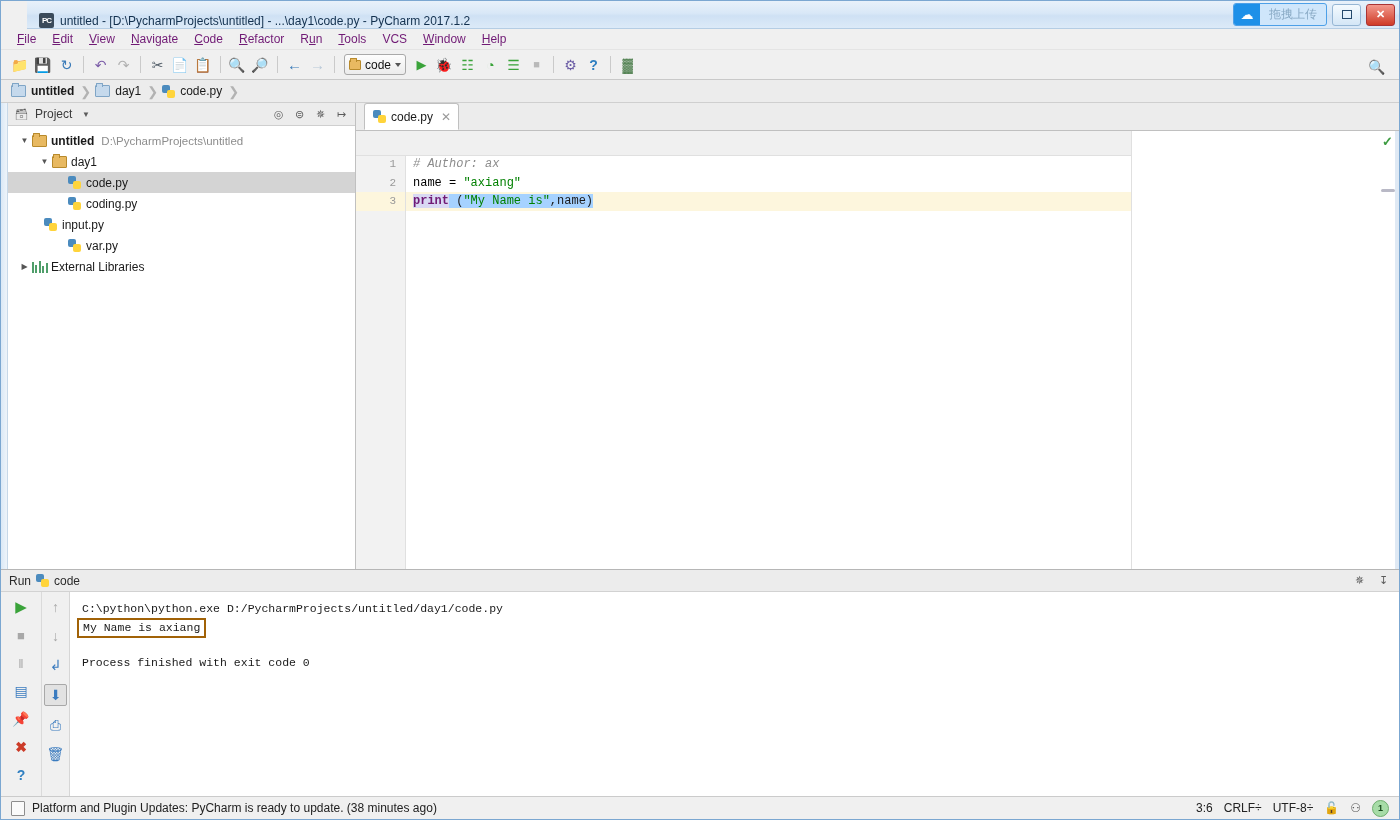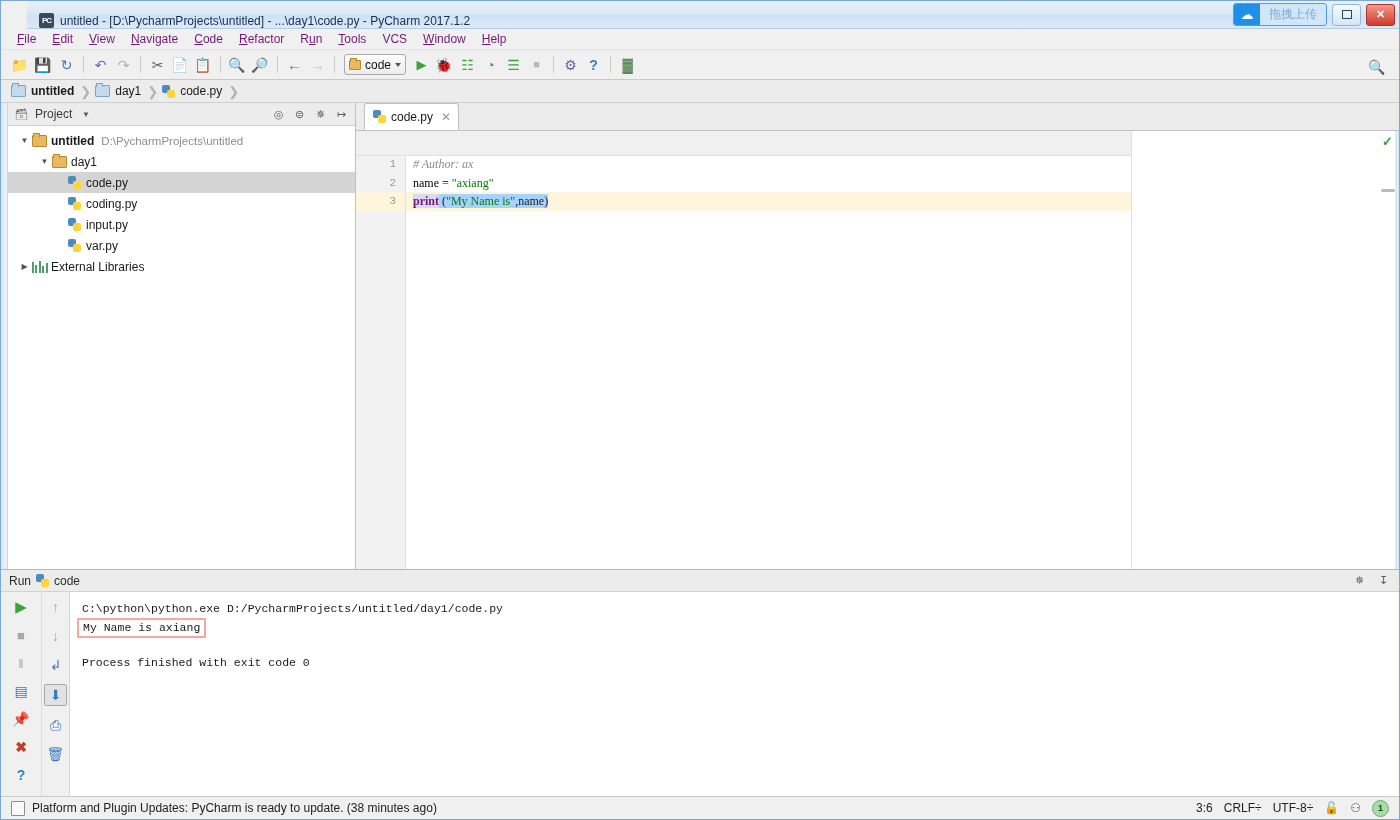--- a/index.html
+++ b/index.html
@@ -104,21 +104,21 @@
   .tab .close{color:#9a9a9a;font-size:12px;margin-left:3px;}
   .editor-body{flex:1;display:flex;min-height:0;position:relative;background:#fff;}
   .ed-top{position:absolute;left:0;right:0;top:0;height:24px;background:#f0f0f0;
     border-bottom:1px solid #e0e0e0;}
   .gutter{width:50px;flex:0 0 50px;background:#f2f2f2;border-right:1px solid #e0e0e0;
     padding-top:24px;box-sizing:border-box;}
   .gline{height:18.5px;text-align:right;padding-right:9px;font-size:11px;color:#999;
     font-family:"Liberation Mono",monospace;line-height:18.5px;}
   .gline.cur{background:#fdf6dd;}
   .code{flex:1;padding-top:24px;box-sizing:border-box;position:relative;min-width:0;
-    font-family:Liberation Serif, serif;font-size:12px;}
+    font-family:Liberation Mono, monospace;font-size:12px;}
   .cline{height:18.5px;line-height:18.5px;padding-left:7px;white-space:pre;}
   .cline.cur{background:#fdf6dd;}
   .cmt{color:#8c8c8c;font-style:italic;}
   .kw{color:#701a75;font-weight:bold;background:#d9d9f3;}
   .str{color:#008000;}
   .sel{background:#a6d2ff;}
   .pl{color:#000;}
   .rightgut{width:268px;flex:0 0 268px;border-left:1px solid #e0e0e0;background:#fff;
     padding-top:24px;position:relative;box-sizing:border-box;}
   .okcheck{position:absolute;right:6px;top:3px;color:#3d9c41;font-size:13px;font-weight:bold;}
@@ -135,21 +135,21 @@
   .run-body{flex:1;display:flex;min-height:0;}
   .runbarL{width:40px;flex:0 0 40px;display:flex;flex-direction:column;align-items:center;
     padding-top:5px;gap:8px;background:#f0f0f0;}
   .runbarR{width:27px;flex:0 0 27px;display:flex;flex-direction:column;align-items:center;
     padding-top:5px;gap:9px;background:#f0f0f0;border-left:1px solid #dadada;}
   .rbtn{width:21px;height:20px;display:flex;align-items:center;justify-content:center;font-size:14px;}
   .rbtn.framed{border:1px solid #a8a8a8;background:#e2e2e2;border-radius:2px;}
   .console{flex:1;background:#fff;border-left:1px solid #d6d6d6;padding:8px 0 0 12px;
     font-family:"Liberation Mono",monospace;font-size:11.5px;color:#1a1a1a;min-width:0;position:relative;}
   .coline{height:18px;line-height:18px;white-space:pre;}
-  .hl-box{display:inline-block;border:2px solid #fca5a5;padding:1px 4px;margin-left:-5px;
+  .hl-box{display:inline-block;border:2px solid #a16207;padding:1px 4px;margin-left:-5px;
     line-height:14px;}
 
   
   .statusbar{height:22px;flex:0 0 22px;display:flex;align-items:center;background:#f0f0f0;
     border-top:1px solid #cbcbcb;padding:0 10px;position:relative;}
   .sb-left{display:flex;align-items:center;gap:7px;font-size:12px;color:#222;}
   .sb-right{position:absolute;right:10px;display:flex;align-items:center;gap:11px;font-size:12px;color:#222;}
   .badge{width:15px;height:15px;border-radius:50%;background:#a7dca7;border:1px solid #6eae6e;
     color:#16491a;font-size:9px;display:flex;align-items:center;justify-content:center;font-weight:bold;}
   .docico{width:12px;height:13px;border:1px solid #8d8d8d;background:#fafafa;border-radius:1px;}
@@ -290,21 +290,21 @@
         </div>
         <div class="trow" style="padding-left:58px">
           <span class="tico">
               <span class="pyico">
                 <i class="b1"></i>
                 <i class="b2"></i>
               </span>
             </span>
           <span class="tlabel">coding.py</span>
         </div>
-        <div class="trow" style="padding-left:58px">
+        <div class="trow" style="padding-left:34px">
           <span class="tico">
               <span class="pyico">
                 <i class="b1"></i>
                 <i class="b2"></i>
               </span>
             </span>
           <span class="tlabel">input.py</span>
         </div>
         <div class="trow" style="padding-left:58px">
           <span class="tico">

